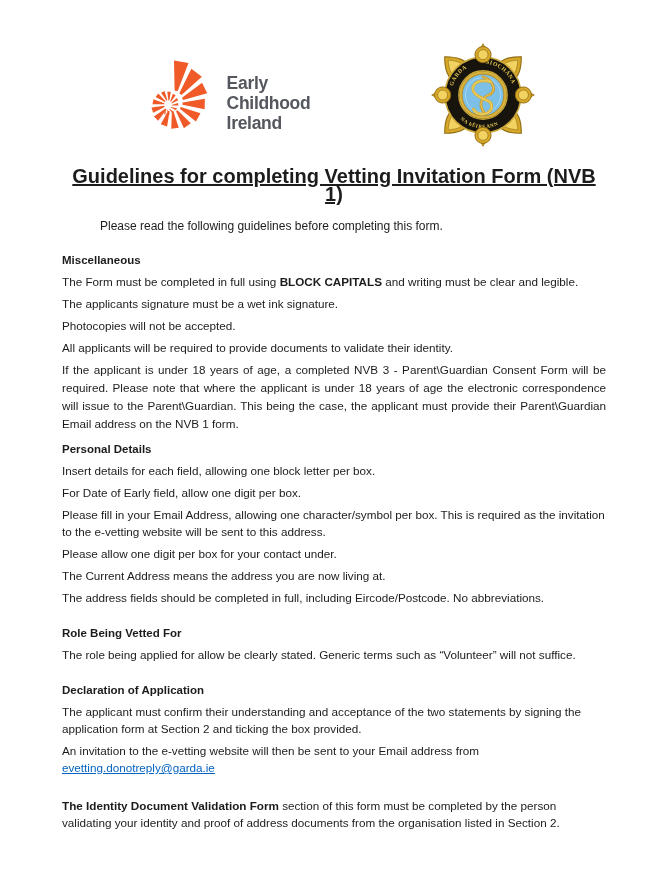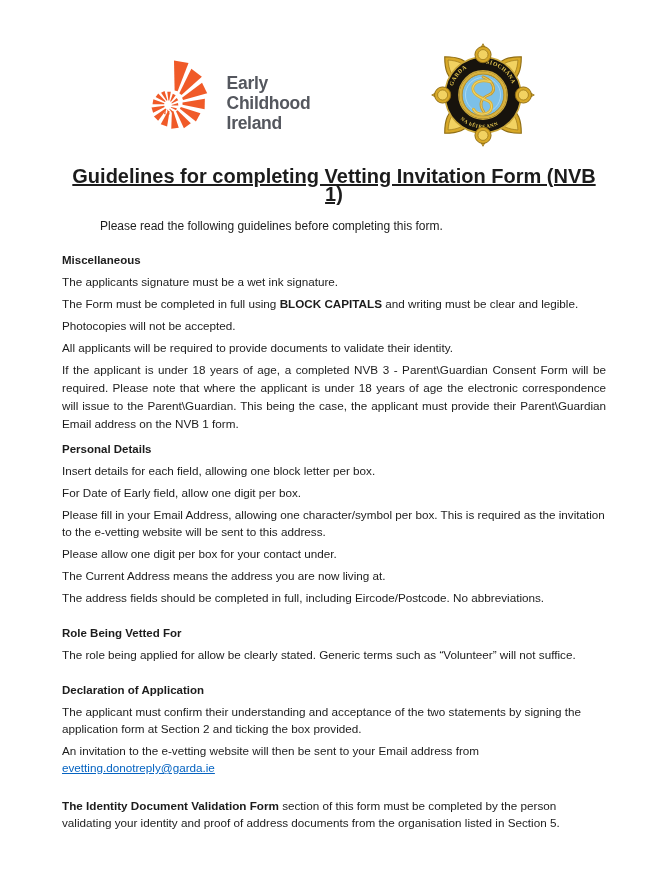--- a/index.html
+++ b/index.html
@@ -138,22 +138,22 @@
         </g>
       </svg>
     </div>
   </div>
 
   <h1 class="title">Guidelines for completing Vetting Invitation Form (NVB 1)</h1>
   <p class="intro">Please read the following guidelines before completing this form.</p>
 
   <section class="sec-misc">
     <h2>Miscellaneous</h2>
+    <p class="para"><span>The Form must be completed in full using </span><b>BLOCK CAPITALS</b><span> and writing must be clear and legible.</span></p>
     <p class="para">The applicants signature must be a wet ink signature.</p>
-    <p class="para"><span>The Form must be completed in full using </span><b>BLOCK CAPITALS</b><span> and writing must be clear and legible.</span></p>
     <p class="para">Photocopies will not be accepted.</p>
     <p class="para">All applicants will be required to provide documents to validate their identity.</p>
     <p class="para justify">If the applicant is under 18 years of age, a completed NVB 3 - Parent\Guardian Consent Form will be required. Please note that where the applicant is under 18 years of age the electronic correspondence will issue to the Parent\Guardian. This being the case, the applicant must provide their Parent\Guardian Email address on the NVB 1 form.</p>
   </section>
 
   <section class="sec-personal">
     <h2>Personal Details</h2>
     <p class="para">Insert details for each field, allowing one block letter per box.</p>
     <p class="para">For Date of Early field, allow one digit per box.</p>
     <p class="para">Please fill in your Email Address, allowing one character/symbol per box. This is required as the invitation to the e-vetting website will be sent to this address.</p>
@@ -166,15 +166,15 @@
     <h2>Role Being Vetted For</h2>
     <p class="para">The role being applied for allow be clearly stated. Generic terms such as “Volunteer” will not suffice.</p>
   </section>
 
   <section class="sec-declaration">
     <h2>Declaration of Application</h2>
     <p class="para">The applicant must confirm their understanding and acceptance of the two statements by signing the application form at Section 2 and ticking the box provided.</p>
     <p class="para"><span>An invitation to the e-vetting website will then be sent to your Email address from </span><a class="link" href="#" style="color: rgb(5, 99, 193); text-align: right;">evetting.donotreply@garda.ie</a></p>
   </section>
 
-  <p class="para footer-para"><b>The Identity Document Validation Form</b><span> section of this form must be completed by the person validating your identity and proof of address documents from the organisation listed in Section 5.</span></p>
+  <p class="para footer-para"><b>The Identity Document Validation Form</b><span> section of this form must be completed by the person validating your identity and proof of address documents from the organisation listed in Section 2.</span></p>
 
 </div>
 
 </body></html>

